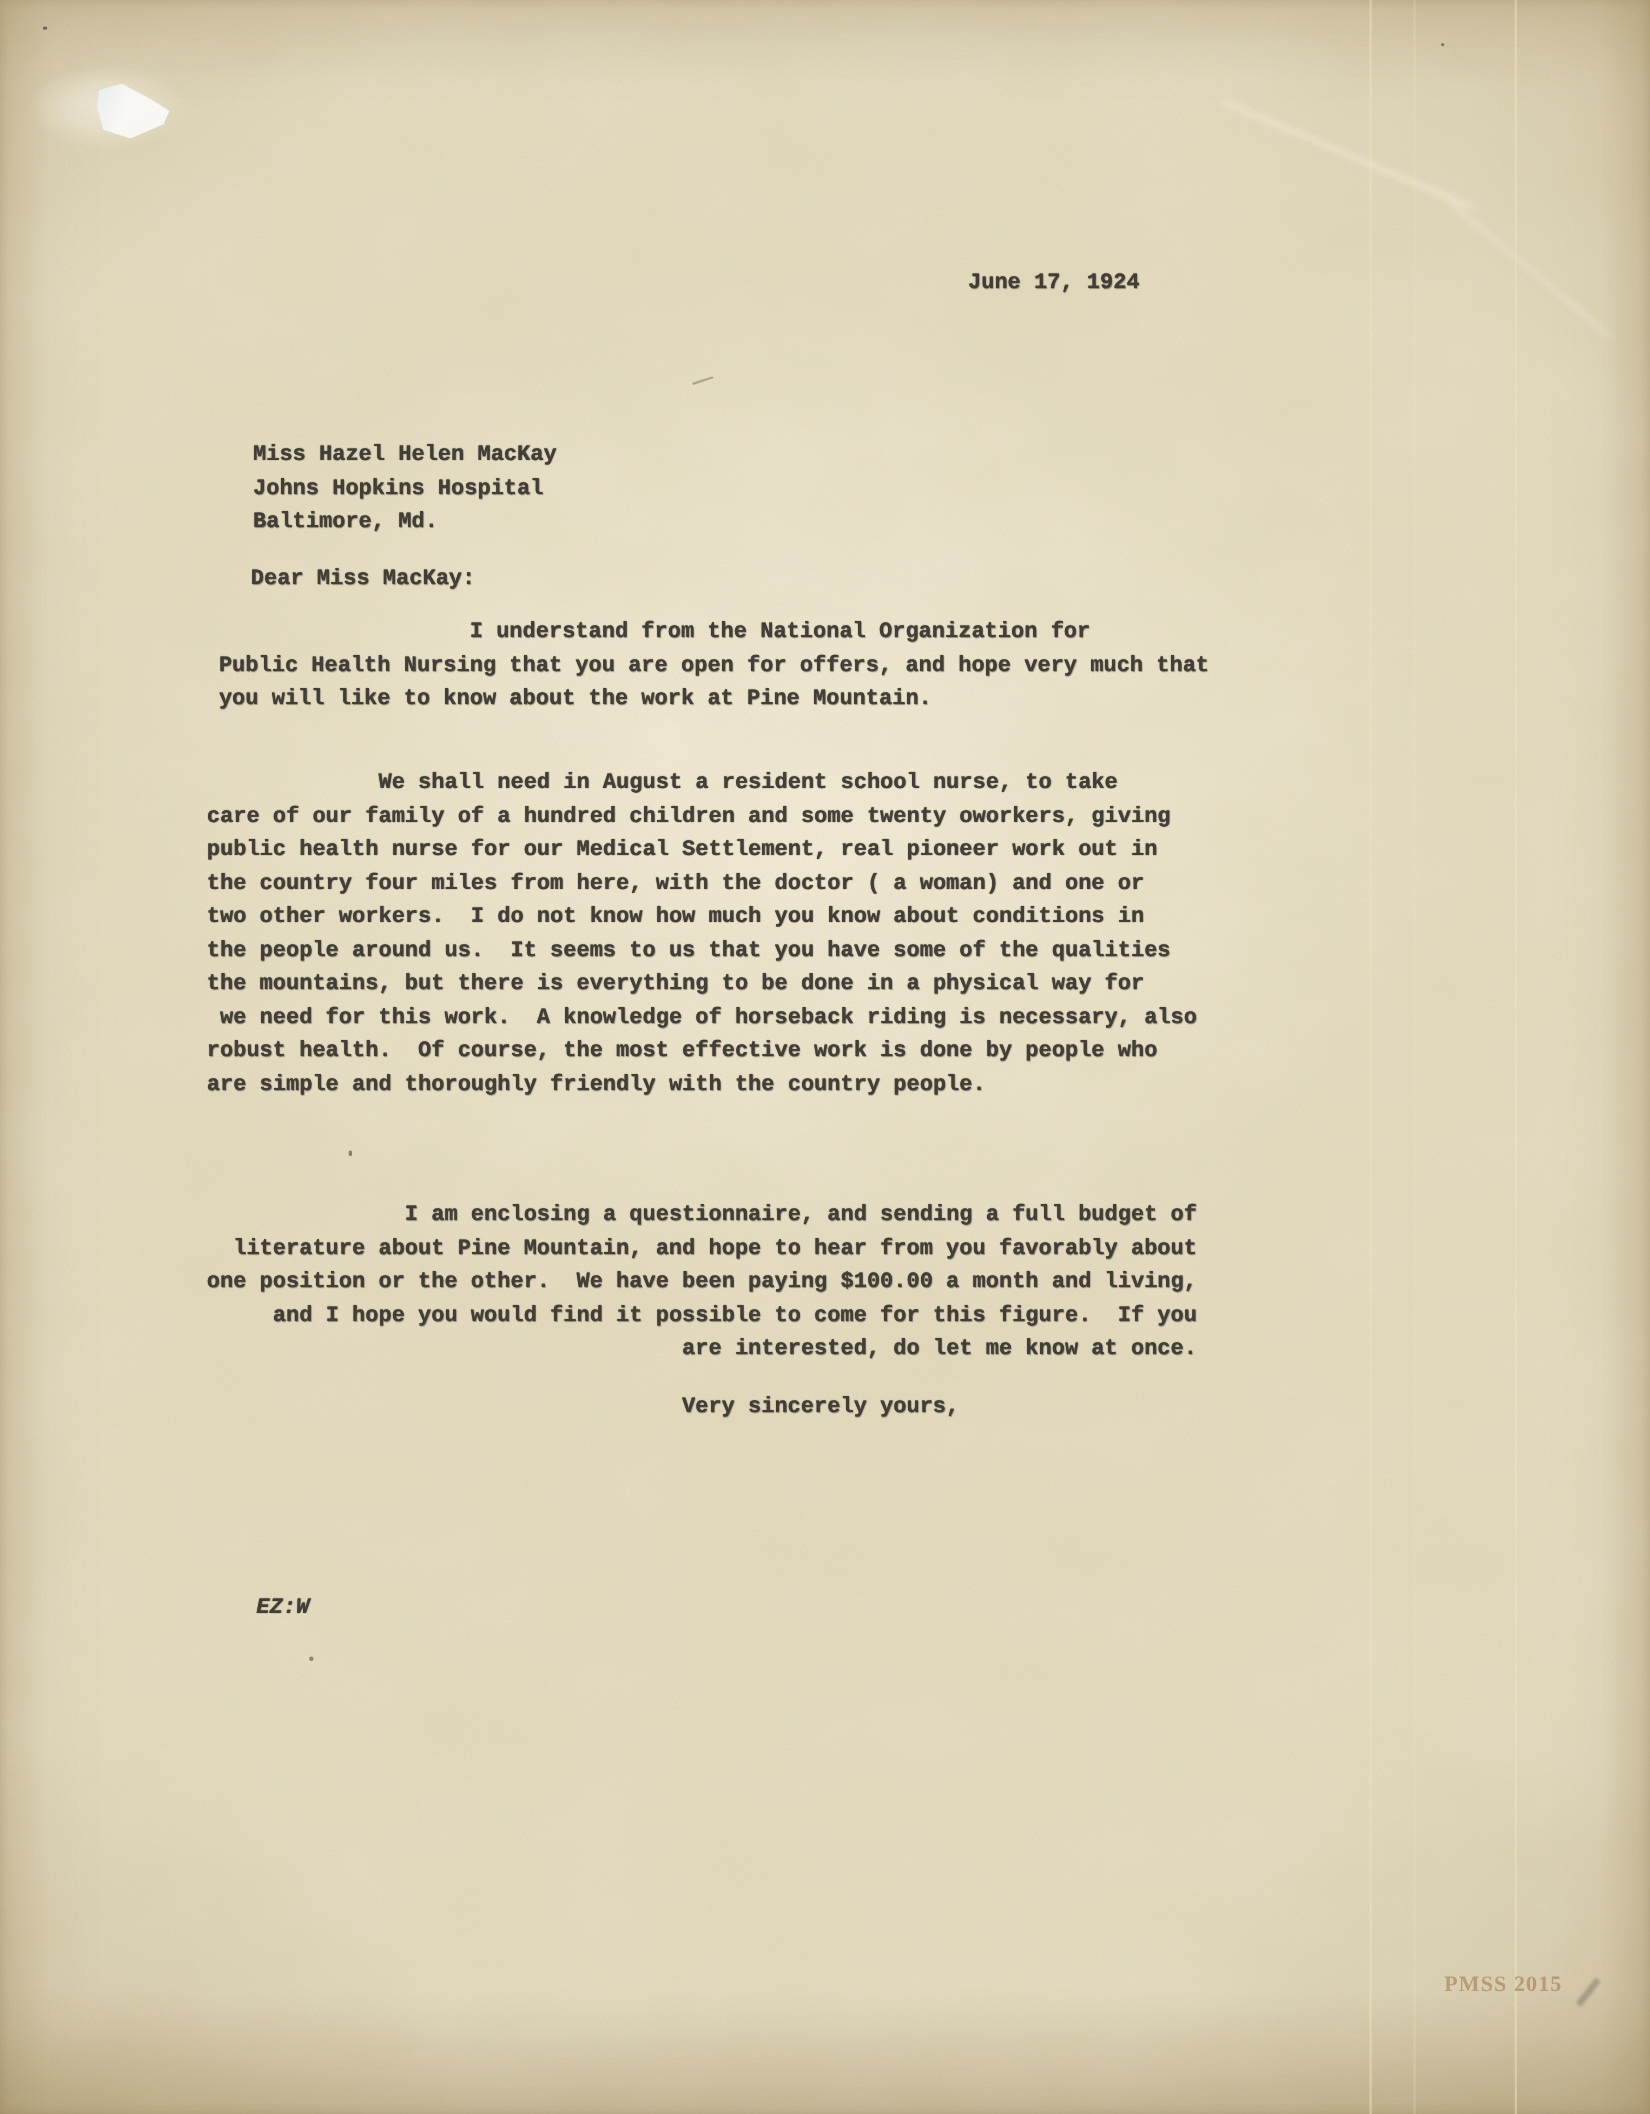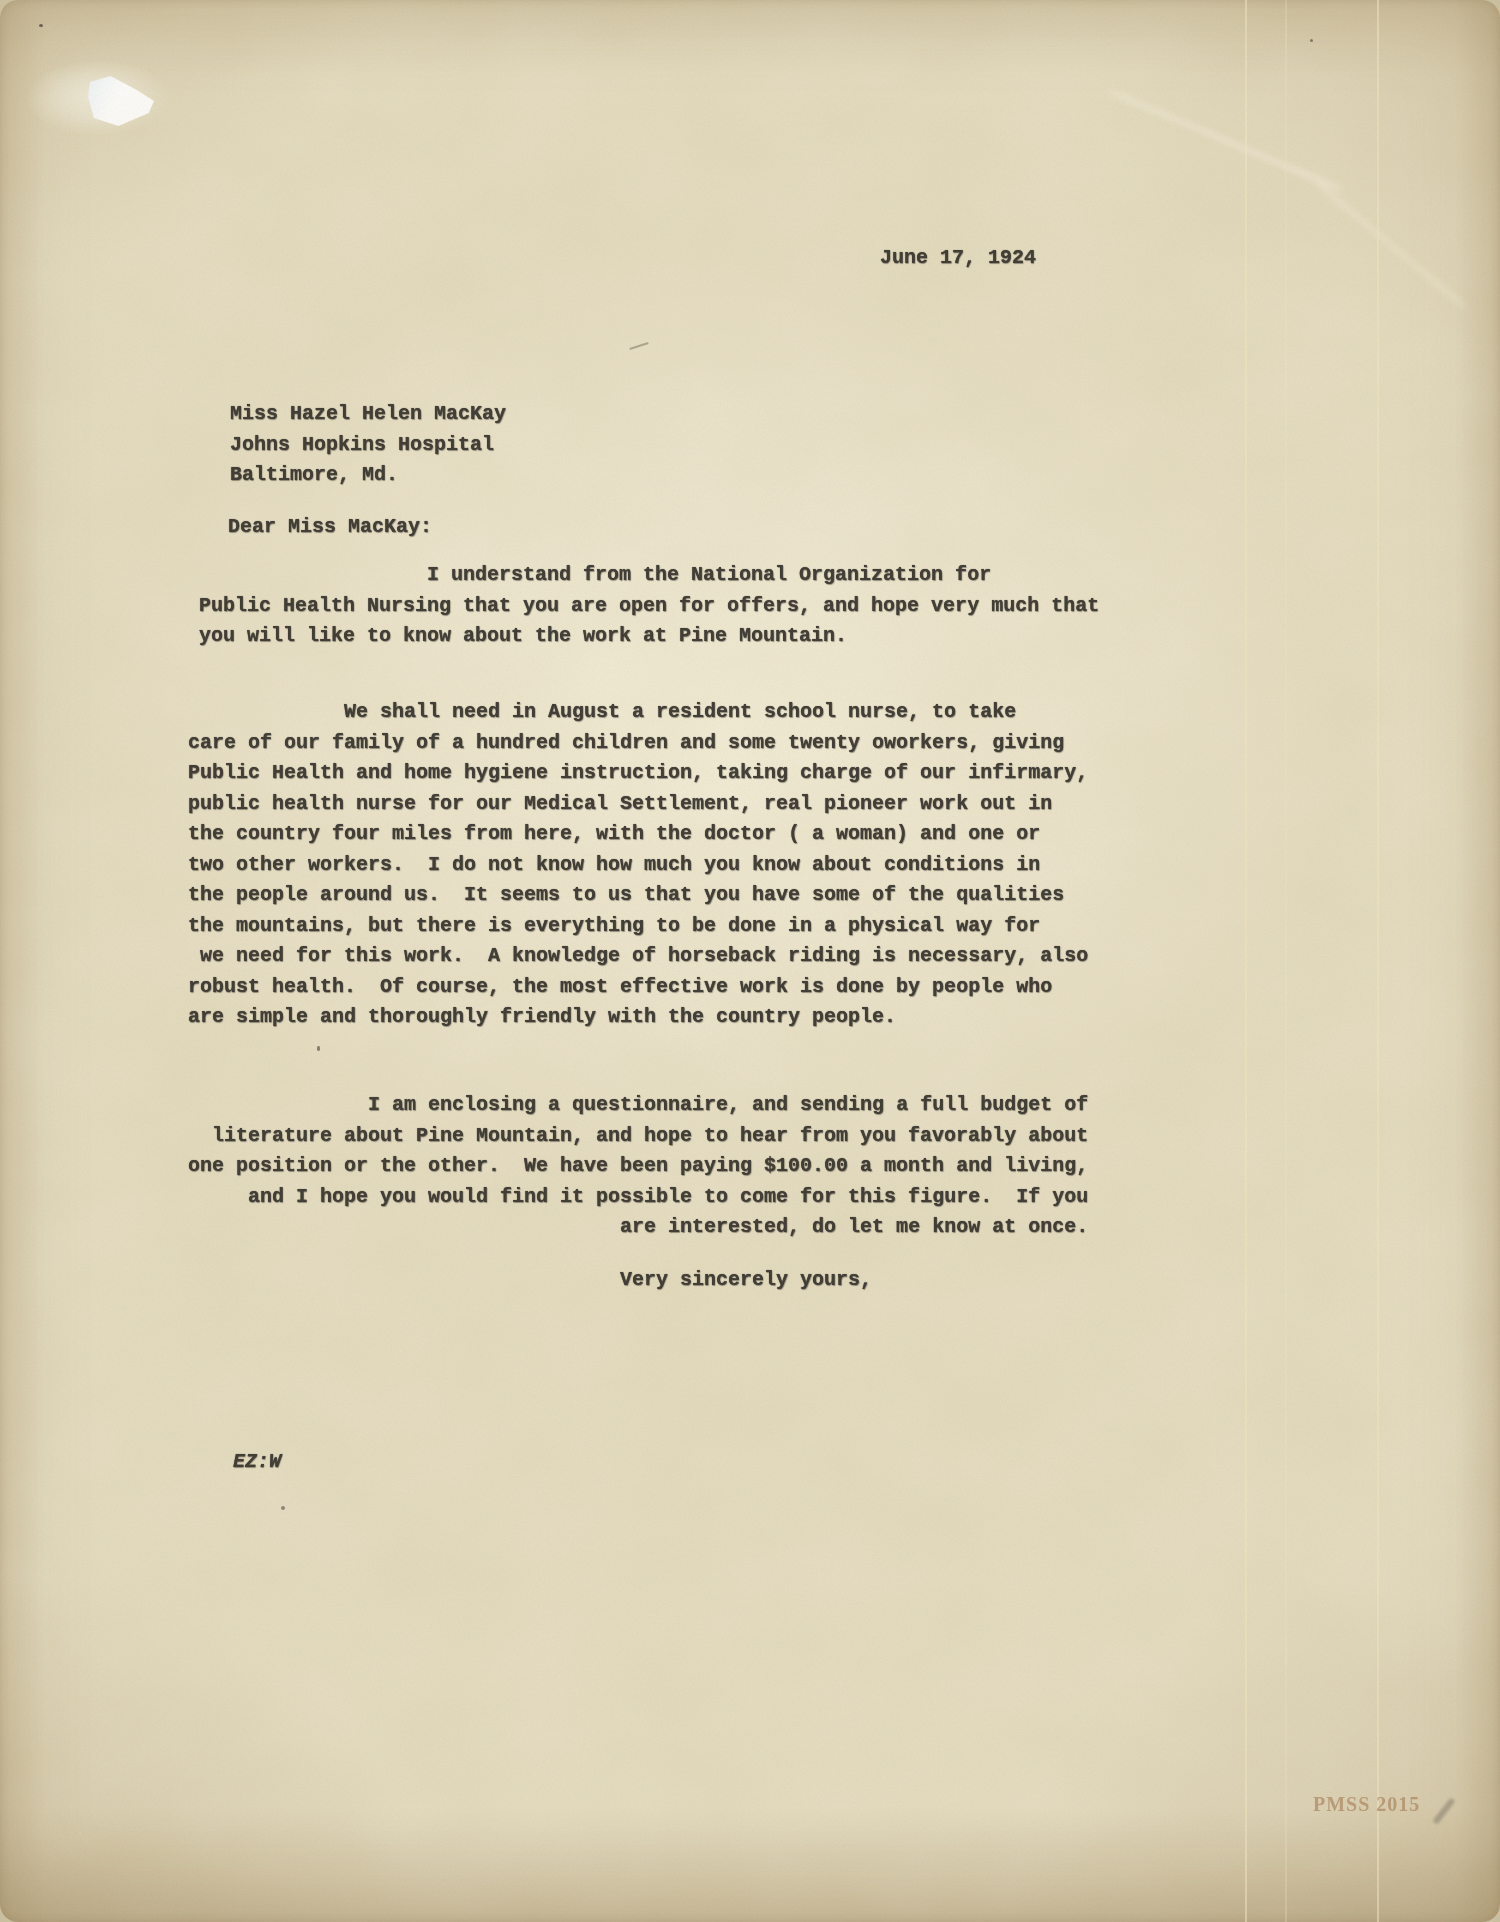--- a/index.html
+++ b/index.html
@@ -15,21 +15,20 @@
     background-color: #e7dfc5;
     background-image:
       radial-gradient(ellipse 900px 700px at 48% 38%, rgba(255,252,236,0.55), rgba(255,252,236,0) 70%),
       radial-gradient(ellipse 500px 400px at 0% 0%, rgba(160,135,90,0.18), rgba(160,135,90,0) 70%),
       radial-gradient(ellipse 600px 500px at 100% 0%, rgba(165,140,95,0.20), rgba(165,140,95,0) 70%),
       radial-gradient(ellipse 600px 500px at 0% 100%, rgba(150,125,80,0.22), rgba(150,125,80,0) 70%),
       radial-gradient(ellipse 700px 550px at 100% 100%, rgba(150,125,80,0.22), rgba(150,125,80,0) 70%),
       linear-gradient(to bottom, rgba(170,145,95,0.14), rgba(170,145,95,0) 4%, rgba(170,145,95,0) 94%, rgba(145,118,72,0.25)),
       linear-gradient(to right, rgba(170,145,95,0.16), rgba(170,145,95,0) 3%, rgba(170,145,95,0) 97%, rgba(160,135,85,0.18));
     box-shadow: inset 0 0 90px rgba(125,102,60,0.22), inset 0 0 10px rgba(105,85,50,0.18);
-    border-radius: 18px;
   }
   .grain {
     position: absolute; left: 0; top: 0;
     mix-blend-mode: multiply;
     opacity: 0.5;
     pointer-events: none;
   }
   .ink {
     position: absolute;
     color: #37342e;
@@ -128,21 +127,20 @@
 
   <div class="ink para-1">
     <span class="line">                   I understand from the National Organization for</span>
     <span class="line">Public Health Nursing that you are open for offers, and hope very much that</span>
     <span class="line">you will like to know about the work at Pine Mountain.</span>
   </div>
 
   <div class="ink para-2">
     <span class="line">             We shall need in August a resident school nurse, to take</span>
     <span class="line">care of our family of a hundred children and some twenty oworkers, giving</span>
-    <span class="line">Public Health and home hygiene instruction, taking charge of our infirmary,</span>
     <span class="line">public health nurse for our Medical Settlement, real pioneer work out in</span>
     <span class="line">the country four miles from here, with the doctor ( a woman) and one or</span>
     <span class="line">two other workers.  I do not know how much you know about conditions in</span>
     <span class="line">the people around us.  It seems to us that you have some of the qualities</span>
     <span class="line">the mountains, but there is everything to be done in a physical way for</span>
     <span class="line"> we need for this work.  A knowledge of horseback riding is necessary, also</span>
     <span class="line">robust health.  Of course, the most effective work is done by people who</span>
     <span class="line">are simple and thoroughly friendly with the country people.</span>
   </div>
 

